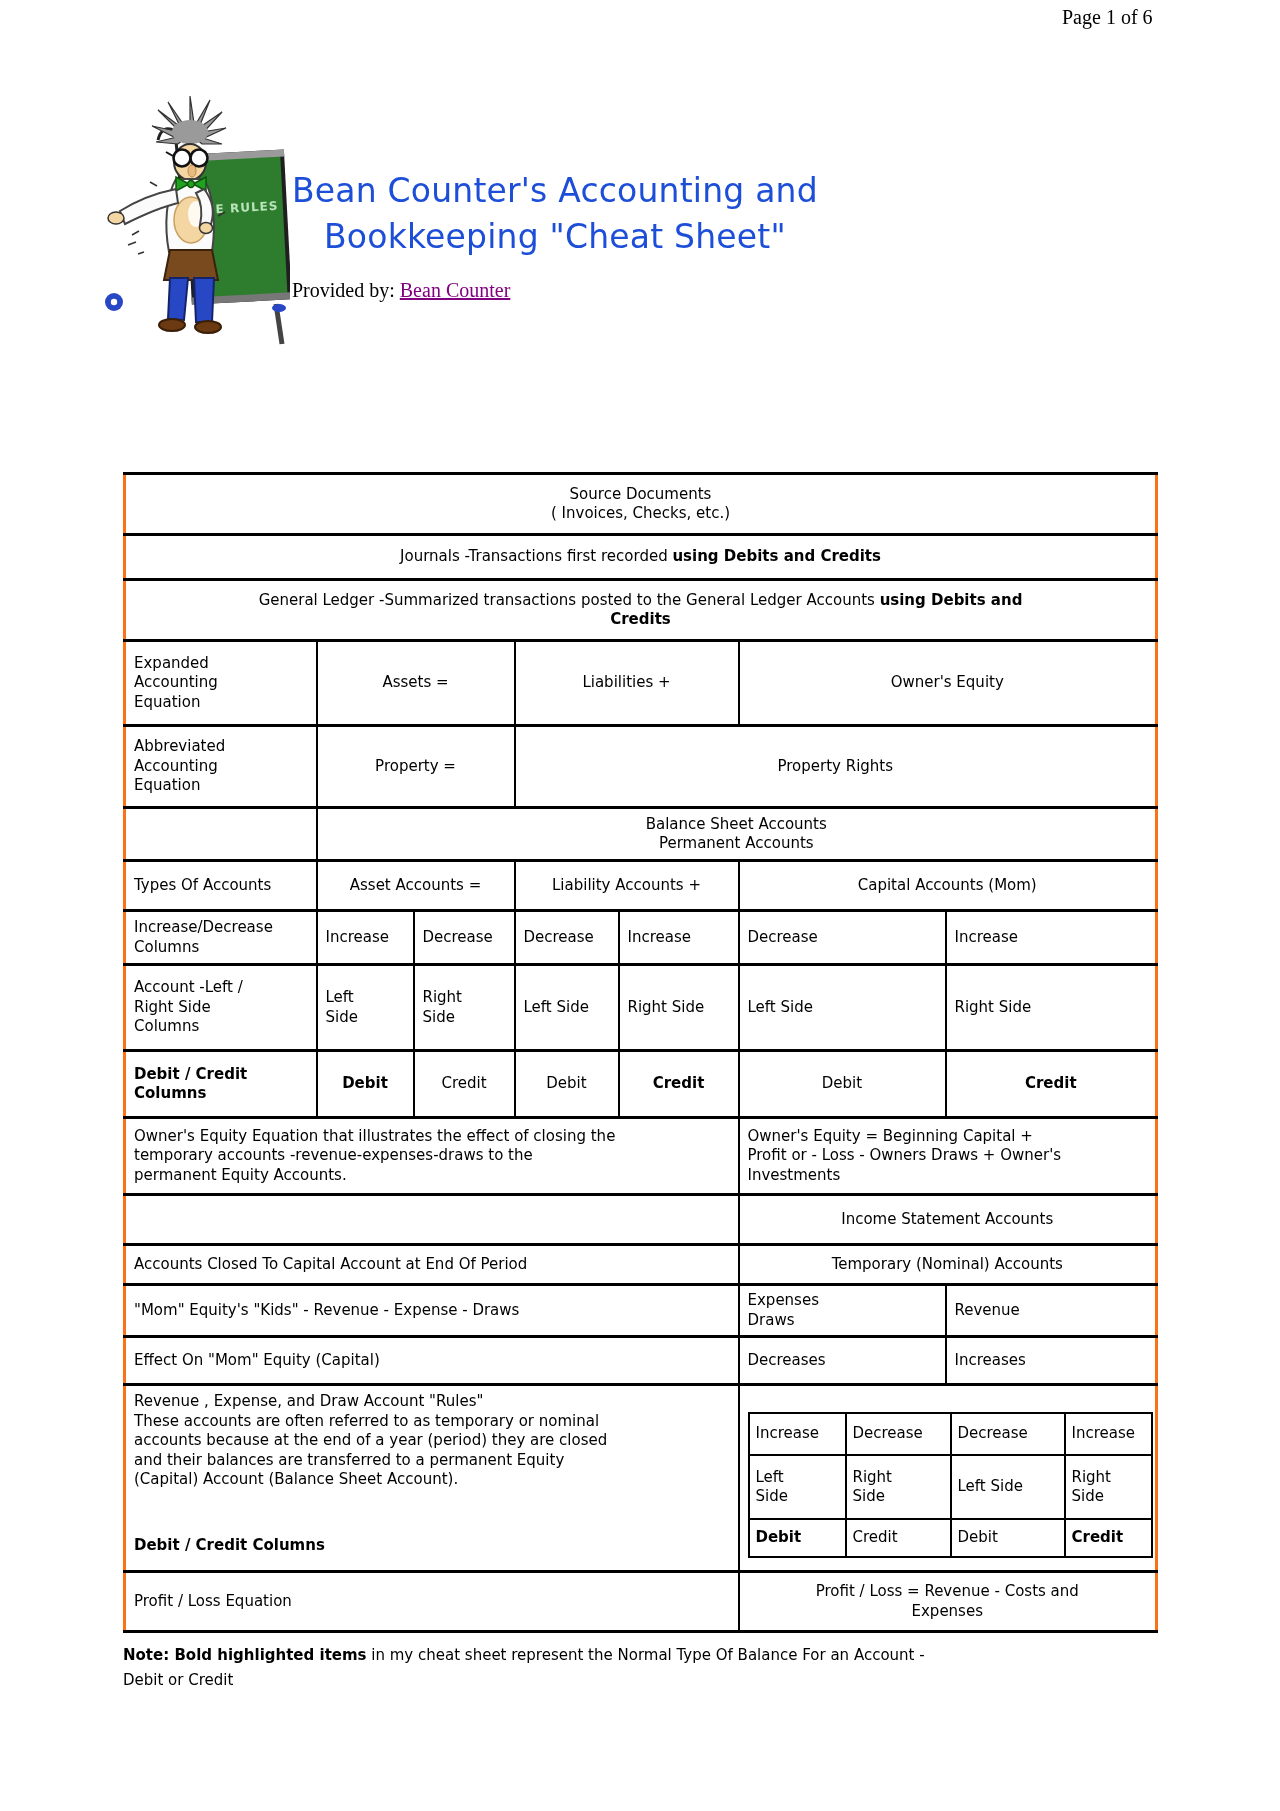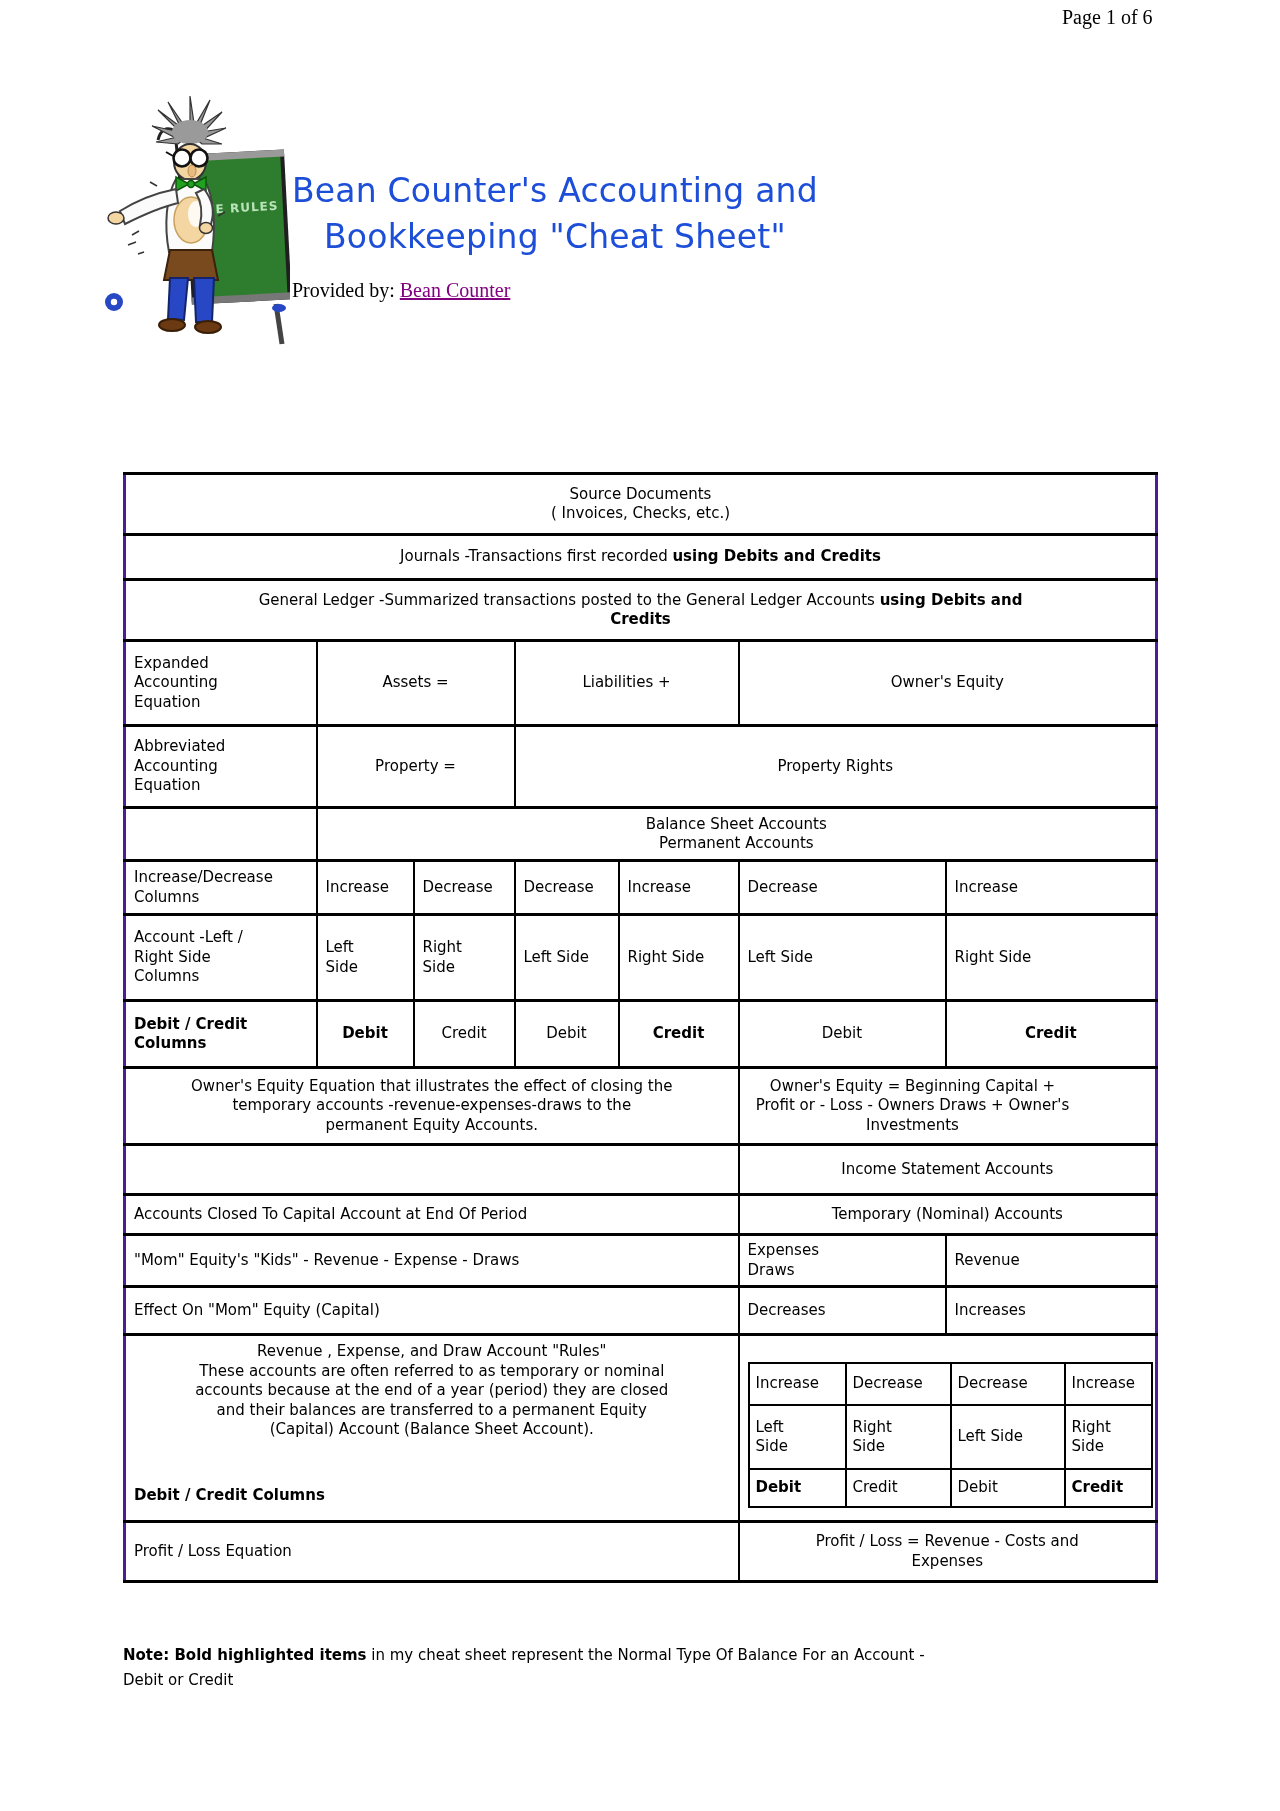--- a/index.html
+++ b/index.html
@@ -12,29 +12,29 @@
   #title{position:absolute;left:292px;top:168px;font-size:33px;line-height:46px;color:#1d4ed8;letter-spacing:.2px;text-align:center;}
   #title span{display:block;}
 
   #provided{position:absolute;left:292px;top:279px;font-size:20px;}
   #provided a{color:#800080;text-decoration:underline;cursor:pointer;}
 
   #cartoon{position:absolute;left:98px;top:94px;}
 
   
   table.tbl{position:absolute;left:123px;top:472px;border-collapse:collapse;table-layout:fixed;
-            border:3px solid #4c1d95;}
+            border:3px solid #f97316;}
   table.tbl td{border:2px solid #000;border-top-width:3px;border-bottom-width:3px;
                padding:3px 8px;font-size:15px;line-height:1.3;vertical-align:middle;
                overflow:hidden;}
   .c{text-align:center;}
   .b{font-weight:bold;}
   .top{vertical-align:top !important;}
   .fw{word-spacing:600px;}            
-  .lines span{display:block;text-align:center;}
+  .lines span{display:block;}
   .w120{width:124px;}
   .mt46{margin-top:46px;}
   .rightlines{max-width:330px;}
 
   
   table.nt{border-collapse:collapse;table-layout:fixed;margin:26px 0 0 8px;border:2px solid #000;}
   table.nt td{border:2px solid #000;padding:3px 6px;font-size:15px;line-height:1.3;vertical-align:middle;}
 
   #note{position:absolute;left:123px;top:1643px;width:1012px;font-size:15px;line-height:25px;}
 </style>
@@ -176,20 +176,26 @@
           </td>
         <td colspan="2" class="c">Property =</td>
         <td colspan="4" class="c">Property Rights</td>
       </tr>
       <tr style="height:53px">
         <td></td>
         <td colspan="6" class="c">
           <span>Balance Sheet Accounts</span><br>
           <span>Permanent Accounts</span>
         </td>
+      </tr>
+      <tr style="height:50px">
+        <td>Types Of Accounts</td>
+        <td colspan="2" class="c">Asset Accounts =</td>
+        <td colspan="2" class="c">Liability Accounts +</td>
+        <td colspan="2" class="c">Capital Accounts (Mom)</td>
       </tr>
       <tr style="height:54px">
         <td>Increase/Decrease Columns</td>
         <td>Increase</td>
         <td>Decrease</td>
         <td>Decrease</td>
         <td>Increase</td>
         <td>Decrease</td>
         <td>Increase</td>
       </tr>

